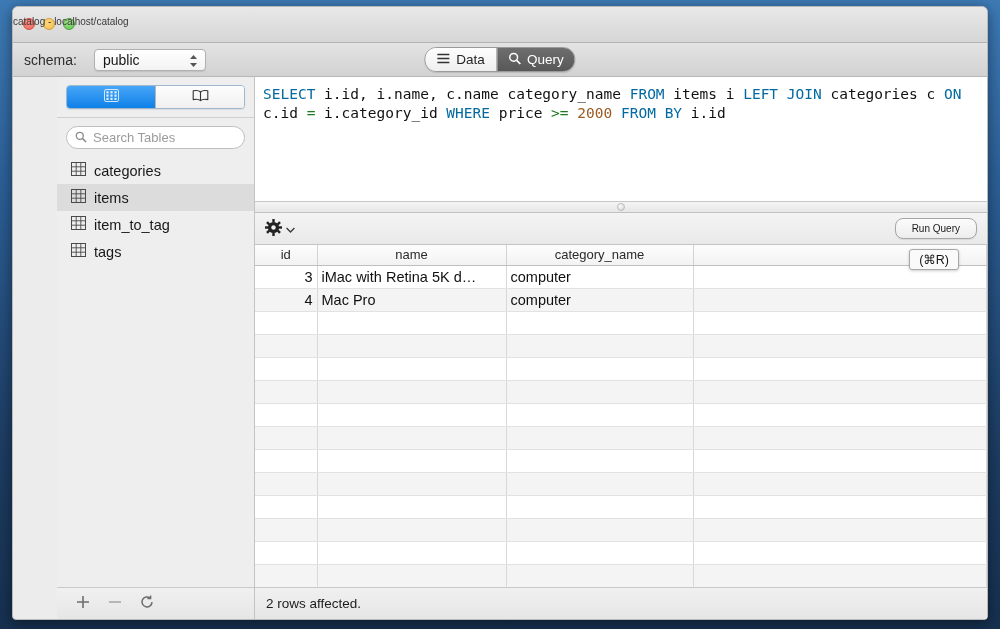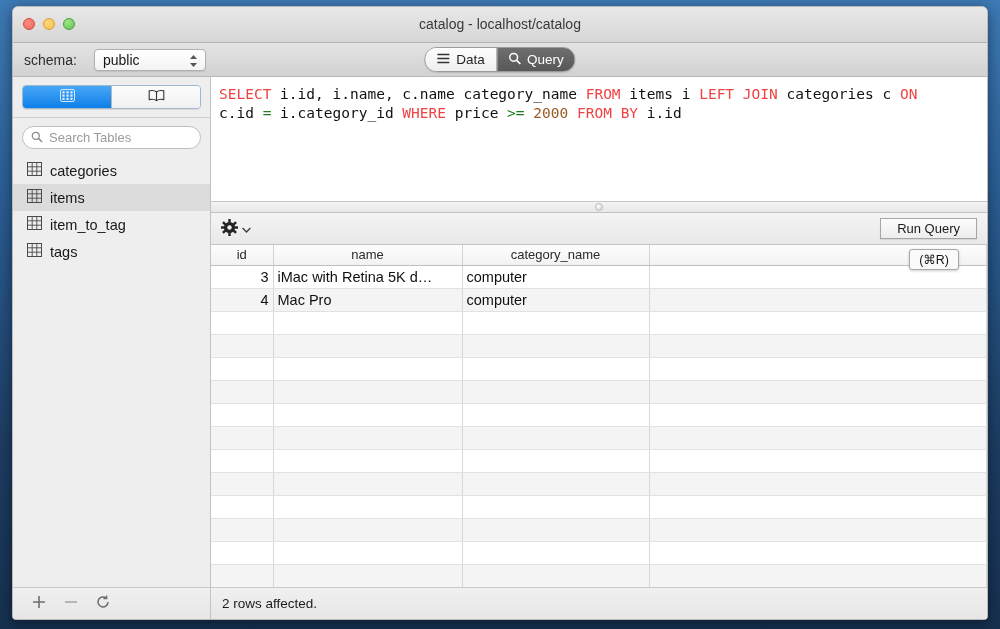--- a/index.html
+++ b/index.html
@@ -33,21 +33,21 @@
     border-bottom: 1px solid #b3b3b3;
     position: relative;
   }
   .lights { position: absolute; left: 10px; top: 11px; display: flex; gap: 8px; }
   .light { width: 12px; height: 12px; border-radius: 50%; }
   .light.red    { background: radial-gradient(circle at 35% 30%, #ff8a80, #ec6a5e); border: 1px solid #d24b41; }
   .light.yellow { background: radial-gradient(circle at 35% 30%, #ffd77a, #f6be4f); border: 1px solid #d6a033; }
   .light.green  { background: radial-gradient(circle at 35% 30%, #9fe585, #61c454); border: 1px solid #4ba03f; }
   #win-title {
     position: absolute; left: 0; right: 0; top: 9px;
-    text-align: center; font-size: 14px; color: #3a3a3a;
+    font-size: 10px; color: #3a3a3a;
   }
 
   
   #subbar {
     height: 34px; flex: 0 0 34px;
     background: linear-gradient(to bottom, #e3e3e3, #d2d2d2);
     border-bottom: 1px solid #b8b8b8;
     display: flex; align-items: center;
     position: relative;
   }
@@ -90,21 +90,21 @@
   }
 
   
   #main { flex: 1 1 auto; display: flex; min-height: 0; }
 
   
   #sidebar {
     width: 198px; flex: 0 0 198px;
     background: #eeeeee;
     border-right: 1px solid #c3c3c3;
-    display: flex; flex-direction: column;
+    display: flex; flex-direction: column; margin-left: 44px;
   }
   #side-switch-wrap {
     padding: 8px 9px 8px 9px;
     border-bottom: 1px solid #cfcfcf;
     background: #eeeeee;
   }
   #side-switch {
     display: flex; height: 24px;
     border: 1px solid #9fb8cd; border-radius: 4px; overflow: hidden;
     box-shadow: 0 1px 1px rgba(0,0,0,.08);
@@ -145,21 +145,21 @@
   #editor {
     height: 124px; flex: 0 0 124px;
     background: #ffffff;
     padding: 8px 8px 0 8px;
     font-family: "DejaVu Sans Mono", "Liberation Mono", monospace;
     font-size: 14.5px; line-height: 19px;
     color: #111111;
     overflow: hidden;
     position: relative;
   }
-  .kw  { color: #ef4444; }
+  .kw  { color: #0369a1; }
   .op  { color: #1e7a1e; }
   .num { color: #9a5b22; }
 
   #splitter {
     height: 12px; flex: 0 0 12px;
     background: linear-gradient(to bottom,#f4f4f4,#e7e7e7);
     border-top: 1px solid #c6c6c6; border-bottom: 1px solid #c0c0c0;
     position: relative;
   }
   #splitter-knob {
@@ -176,22 +176,22 @@
     display: flex; align-items: center; gap: 6px;
     padding: 0 10px;
     position: relative;
   }
   .tb-item { display: flex; align-items: center; gap: 4px; font-size: 13.5px; color: #1c1c1c; }
   #run-query-btn {
     position: absolute; right: 10px; top: 5px;
     height: 21px; padding: 0 16px;
     display: flex; align-items: center;
     background: linear-gradient(to bottom,#fcfcfc,#ededed);
-    border: 1px solid #a6a6a6; border-radius: 0;
-    font-size: 13px; color: #1b1b1b;
+    border: 1px solid #a6a6a6; border-radius: 8px;
+    font-size: 10px; color: #1b1b1b;
     box-shadow: 0 1px 1px rgba(0,0,0,.08);
   }
   #run-tooltip {
     position: absolute; right: 28px; top: 36px;
     padding: 2px 9px;
     background: #fafafa; border: 1px solid #a8a8a8; border-radius: 3px;
     font-size: 12.5px; color: #161616;
     box-shadow: 0 1px 3px rgba(0,0,0,.2);
     z-index: 5;
   }

